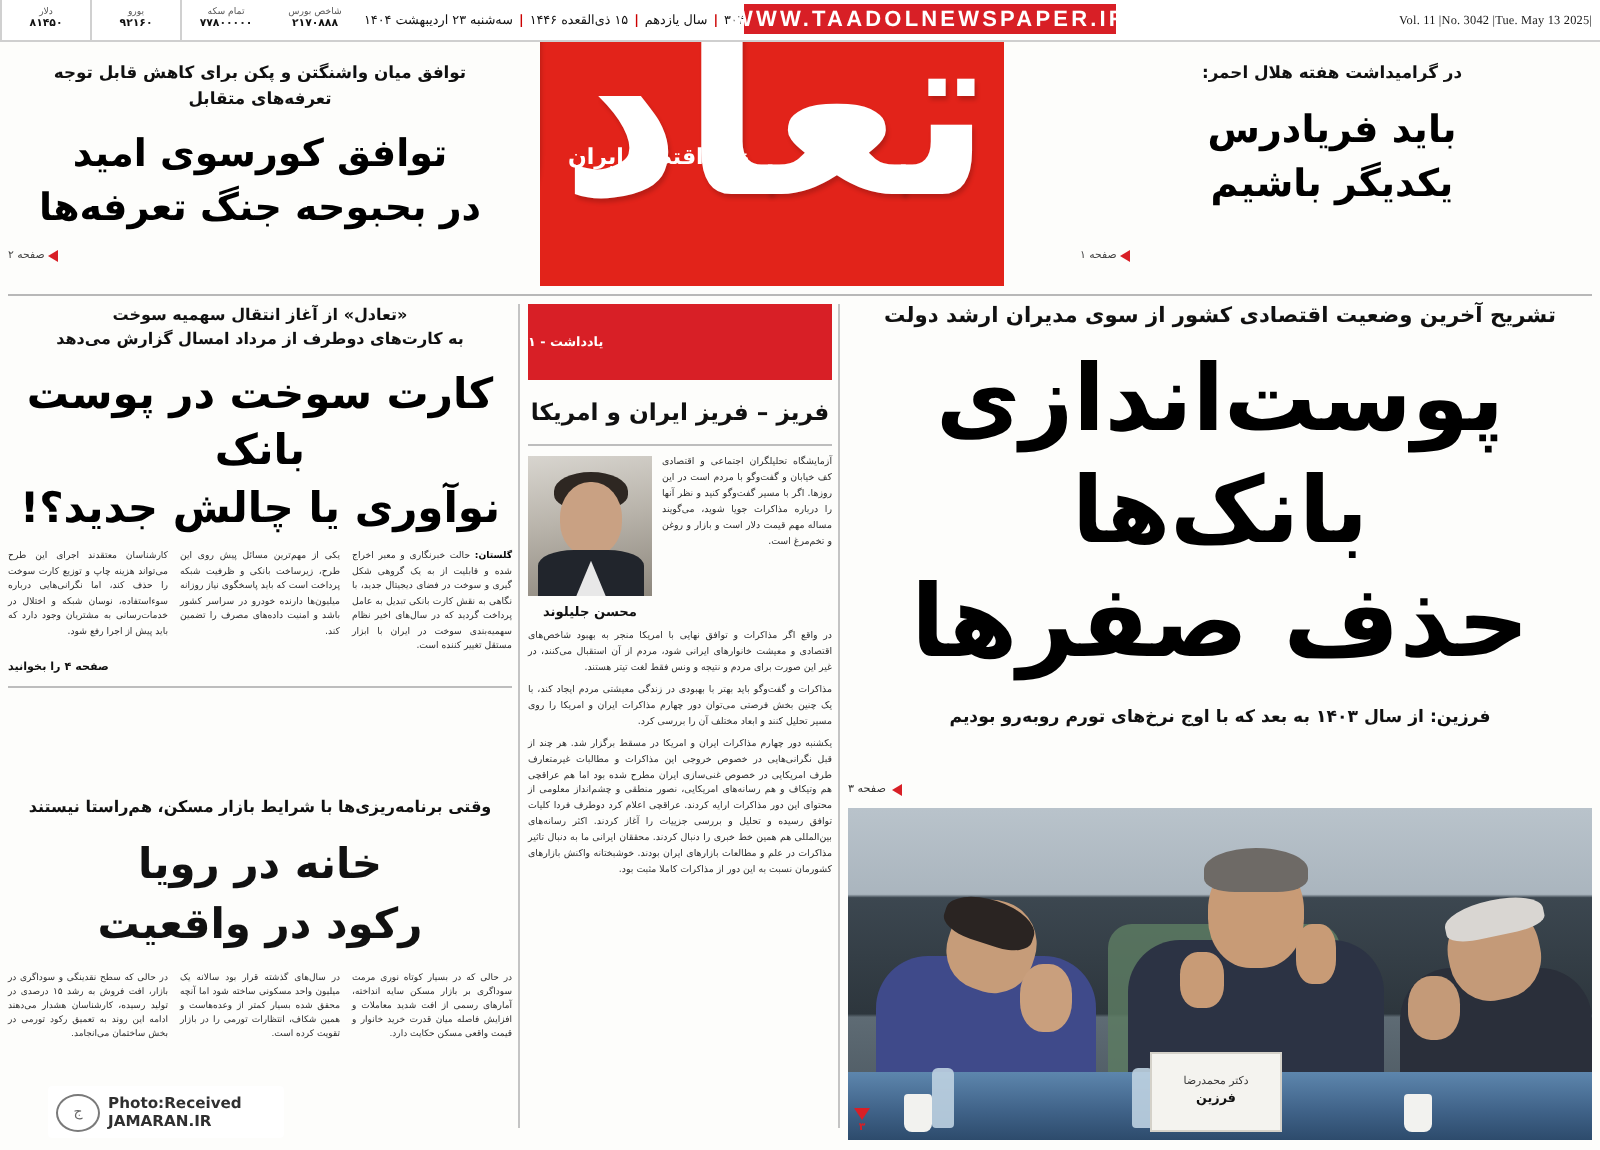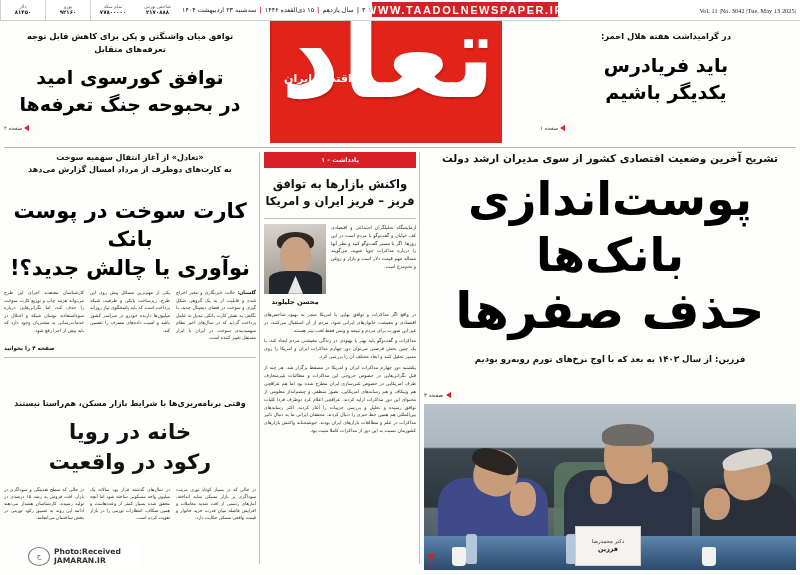--- a/index.html
+++ b/index.html
@@ -190,21 +190,21 @@
   }
   .story-kicker {
     font-size: 8px;
     font-weight: bold;
     line-height: 1.55;
     text-align: center;
     color: #111;
     letter-spacing: -0.2px;
   }
   .story-head {
-    margin-top: 20px;
+    margin-top: 6px;
     font-size: 21px;
     font-weight: bold;
     line-height: 1.36;
     text-align: center;
     color: #000;
     letter-spacing: -0.8px;
   }
   .body-cols {
     margin-top: 7px;
     column-count: 3;
@@ -307,22 +307,22 @@
     top: 152px; left: 264px;
     width: 152px;
   }
   .note-badge {
     display: block;
     width: 100%;
     background: #d81f26;
     color: #fff;
     font-size: 6.4px;
     font-weight: bold;
-    text-align: center;
-    padding: 4px 0;
+    text-align: left;
+    padding: 15px 0;
     letter-spacing: .3px;
   }
   .note-title {
     margin-top: 8px;
     font-size: 11.6px;
     font-weight: bold;
     line-height: 1.5;
     text-align: center;
     letter-spacing: -0.4px;
   }
@@ -669,21 +669,20 @@
     <div class="pc-logo">ج</div>
     <div class="pc-lines">
       <span class="pc-l1">Photo:Received</span>
       <span class="pc-l2">JAMARAN.IR</span>
     </div>
   </div>
 
   <div class="col-center">
     <span class="note-badge">یادداشت - ۱</span>
     <div class="note-title">
-      <div>واکنش بازارها به توافق</div>
       <div>فریز – فریز ایران و امریکا</div>
     </div>
     <div class="note-hr"></div>
 
     <div class="note-row">
       <div class="note-text">
         <p>آزمایشگاه تحلیلگران اجتماعی و اقتصادی کف خیابان و گفت‌وگو با مردم است در این روزها. اگر با مسیر گفت‌وگو کنید و نظر آنها را درباره مذاکرات جویا شوید، می‌گویند مساله مهم قیمت دلار است و بازار و روغن و تخم‌مرغ است.</p>
       </div>
       <div class="author-box">
         <div class="author-photo">

